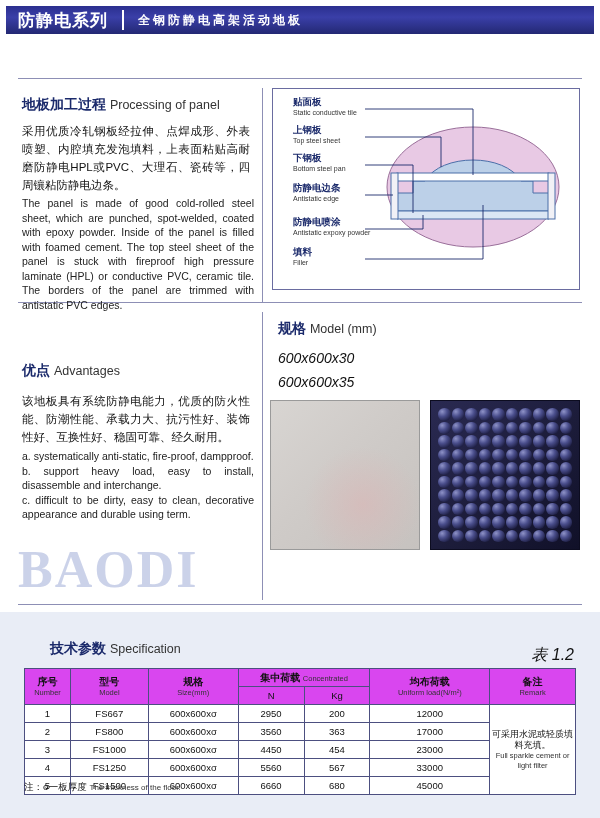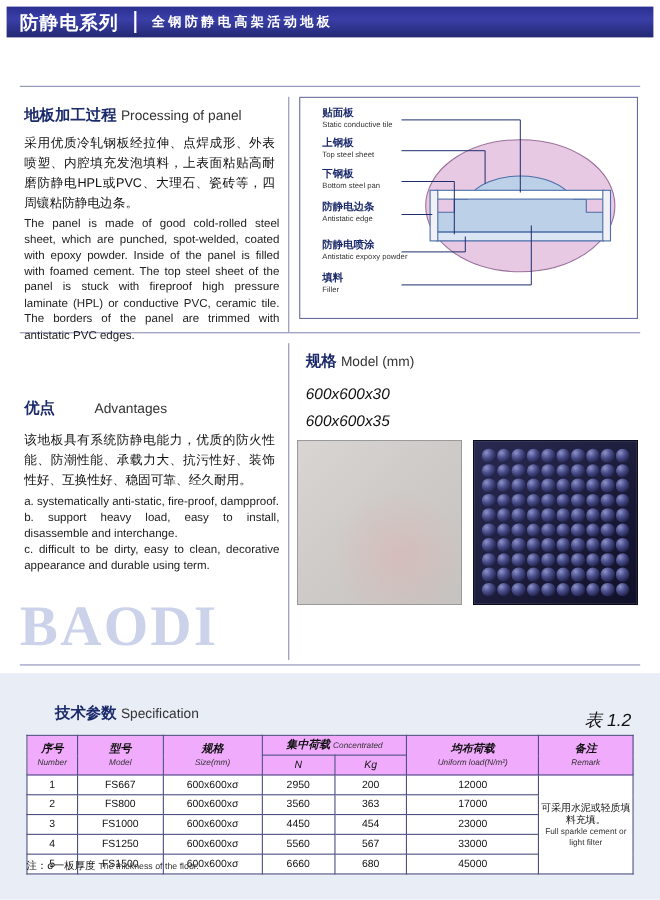--- a/index.html
+++ b/index.html
@@ -120,21 +120,20 @@
     position: absolute;
     left: 22px; top: 362px;
     font-size: 14px;
     font-weight: bold;
     color: #1b2a6b;
   }
   .sec2-title .en {
     font-weight: normal;
     font-size: 12.5px;
     color: #333;
-    margin-left: 32px;
   }
   .sec2-cn {
     position: absolute;
     left: 22px; top: 392px;
     width: 228px;
     font-size: 11.5px;
     line-height: 18px;
     color: #111;
     text-align: justify;
   }
@@ -260,22 +259,21 @@
   }
   table.spec th, table.spec td {
     border: 1px solid #4c4f80;
     text-align: center;
     padding: 0;
     height: 17px;
     line-height: 11px;
   }
   table.spec th {
     font-weight: normal;
-    background: #f0abfc;
-    font-style: italic;
+    background: #d946ef;
   }
   .th-cn { font-size: 10px; font-weight: bold; color: #111; display:block; }
   .th-en { font-size: 7.5px; color: #333; display:block; }
   .remark-cell {
     font-size: 9px;
     line-height: 12px;
     padding: 2px 3px;
     text-align: center;
     vertical-align: middle;
   }

